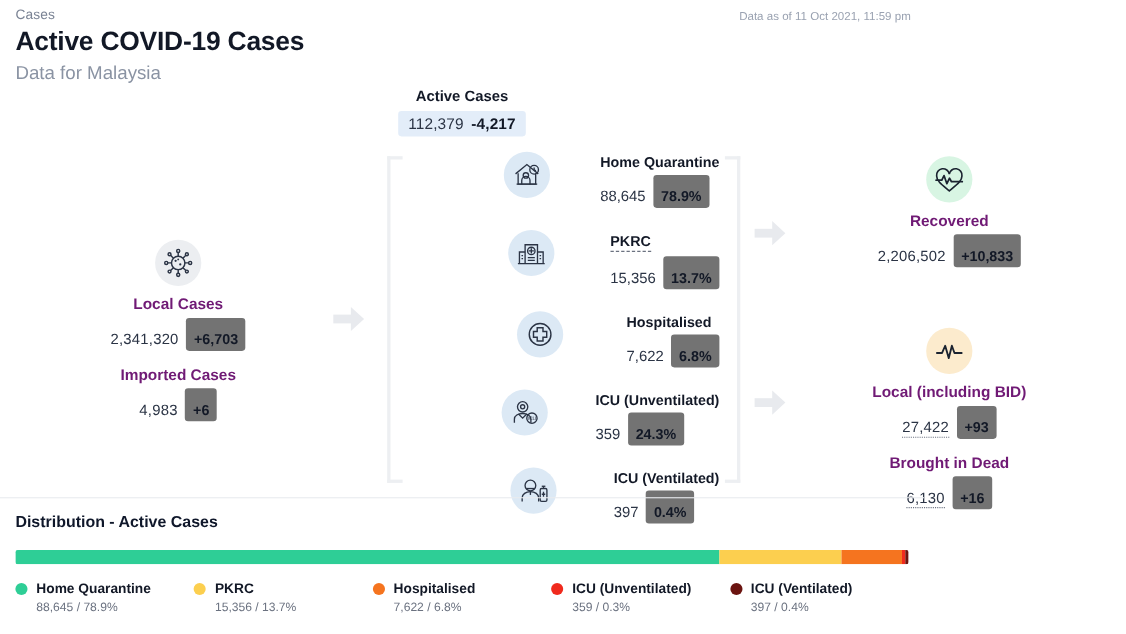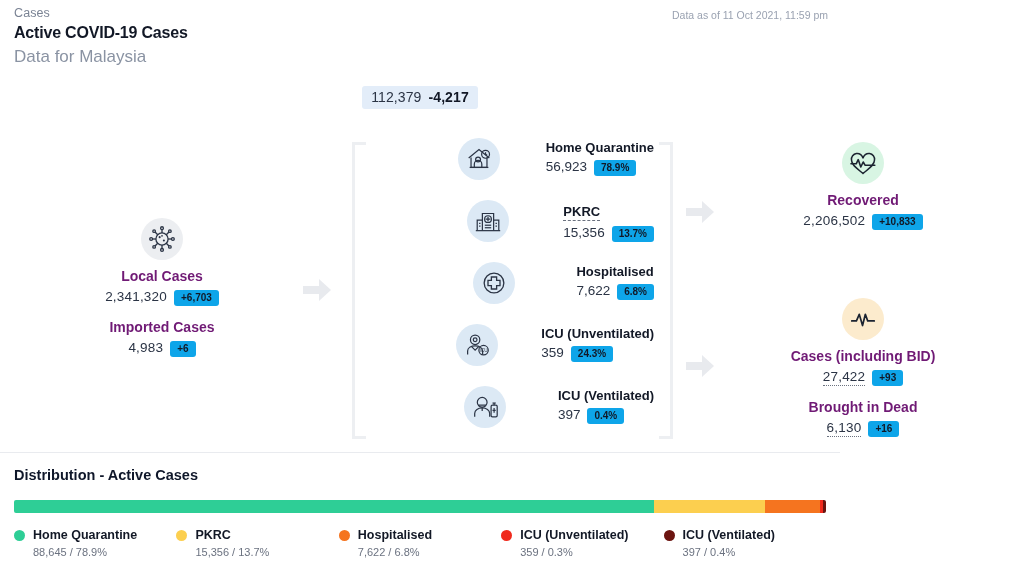--- a/index.html
+++ b/index.html
@@ -8,21 +8,21 @@
     background: #ffffff;
     font-family: "Liberation Sans", sans-serif;
     color: #1F2937;
     overflow: hidden;
   }
   .page { position: relative; width: 840px; height: 576px; }
 
   
   .header { position: absolute; left: 14px; top: 6px; }
   .breadcrumb { font-size: 12.5px; color: #7A8394; letter-spacing: .1px; }
-  .page-title { font-size: 16px; font-weight: 700; color: #121826; letter-spacing: -.2px; margin-top: 4px; }
+  .page-title { font-size: 24px; font-weight: 700; color: #121826; letter-spacing: -.2px; margin-top: 4px; }
   .page-sub { font-size: 17px; color: #8A93A3; margin-top: 5px; }
   .timestamp { position: absolute; right: 12px; top: 9px; font-size: 10.5px; color: #9AA2B1; }
 
   
   .active-block { position: absolute; left: 0; right: 0; top: 80px; text-align: center; }
   .active-title { font-size: 13.5px; font-weight: 700; color: #121826; }
   .active-pill {
     display: inline-block; margin-top: 6px;
     background: #E3EDF9; border-radius: 3px;
     padding: 3px 9px 4px 9px;
@@ -53,22 +53,22 @@
   .left-col { position: absolute; left: 72px; top: 218px; width: 180px; text-align: center; }
   .icon-circle { width: 42px; height: 42px; border-radius: 50%; margin: 0 auto; position: relative; display: flex; align-items: center; justify-content: center; }
   .icon-circle.blue  { background: #DCE9F5; }
   .icon-circle.green { background: #D8F5E3; }
   .icon-circle.peach { background: #FCEBCD; }
   .icon-circle.grey  { background: #ECEEF1; }
   .stat-label { font-size: 14px; font-weight: 700; color: #701a75; margin-top: 8px; text-align: center; }
   .stat-row { margin-top: 5px; font-size: 13.5px; color: #2B3445; white-space: nowrap; }
   .stat-row .num { letter-spacing: .2px; }
   .stat-row .num.dotted { border-bottom: 1px dotted #6B7280; padding-bottom: 1px; }
-  .badge { display: inline-block; background: #0ea5e9; color: #121826; font-weight: 700;
-           border-radius: 3px; padding: 2px 7px 3px 7px; margin-left: 7px; font-size: 10px; }
+  .badge { display: inline-block; background: #737373; color: #121826; font-weight: 700;
+           border-radius: 3px; padding: 12px 7px 3px 7px; margin-left: 7px; font-size: 13px; }
 
   
   .mid-col { position: absolute; left: 424px; top: 138px; width: 230px; }
   .mid-item { display: flex; align-items: flex-start; margin-bottom: 20px; }
   .mid-item:last-child { margin-bottom: 0; }
   .mid-text { margin-left: 12px; padding-top: 2px; }
   .mid-label { font-size: 13px; font-weight: 700; color: #121826; white-space: nowrap; }
   .mid-label.dotted { display: inline-block; border-bottom: 1px dashed #6B7280; padding-bottom: 1px; }
   .mid-values { margin-top: 4px; font-size: 13.5px; color: #2B3445; white-space: nowrap; }
 
@@ -97,20 +97,21 @@
 <div class="page">
 
   <div class="header">
     <div class="breadcrumb">Cases</div>
     <div class="page-title">Active COVID-19 Cases</div>
     <div class="page-sub">Data for Malaysia</div>
   </div>
   <div class="timestamp">Data as of 11 Oct 2021, 11:59 pm</div>
 
   <div class="active-block">
+    <div class="active-title">Active Cases</div>
     <div class="active-pill">
       <span>112,379</span><span class="delta">-4,217</span>
     </div>
   </div>
 
   <div class="bracket left"></div>
   <div class="bracket right"></div>
 
   <div class="arrow a1">
     <span class="shaft"></span>
@@ -170,21 +171,21 @@
           <line x1="6" y1="25" x2="26" y2="25"></line>
           <circle cx="15" cy="16.5" r="2.6"></circle>
           <path d="M11 25 v-3.5 a4 4 0 0 1 8 0 V25"></path>
           <circle cx="23" cy="11" r="4.2"></circle>
           <path d="M23 8.8 V11 l1.7 1.1"></path>
         </svg>
       </div>
       <div class="mid-text">
         <div class="mid-label">Home Quarantine</div>
         <div class="mid-values">
-          <span>56,923</span><span class="badge">78.9%</span>
+          <span>88,645</span><span class="badge">78.9%</span>
         </div>
       </div>
     </div>
 
     <div class="mid-item">
       <div class="icon-circle blue">
         <svg class="ico" width="30" height="30" viewBox="0 0 32 32" fill="none" stroke="#2B3445" stroke-width="1.3">
           <path d="M10 26 V8 h12 v18"></path>
           <path d="M4.5 26 V15 H10"></path>
           <path d="M27.5 26 V15 H22"></path>
@@ -276,21 +277,21 @@
       <span class="num">2,206,502</span><span class="badge">+10,833</span>
     </div>
   </div>
 
   <div class="right-col deaths">
     <div class="icon-circle peach">
       <svg class="ico" width="30" height="30" viewBox="0 0 32 32" fill="none" stroke="#1B2330" stroke-width="1.8" stroke-linecap="round" stroke-linejoin="round">
         <path d="M4 18 h5 l3 -7 l3.5 12 l3-12 l2.5 7 h7"></path>
       </svg>
     </div>
-    <div class="stat-label">Cases (including BID)</div>
+    <div class="stat-label">Local (including BID)</div>
     <div class="stat-row">
       <span class="num dotted">27,422</span><span class="badge">+93</span>
     </div>
     <div class="stat-label" style="margin-top:13px;">Brought in Dead</div>
     <div class="stat-row">
       <span class="num dotted">6,130</span><span class="badge">+16</span>
     </div>
   </div>
 
   <div class="divider"></div>

